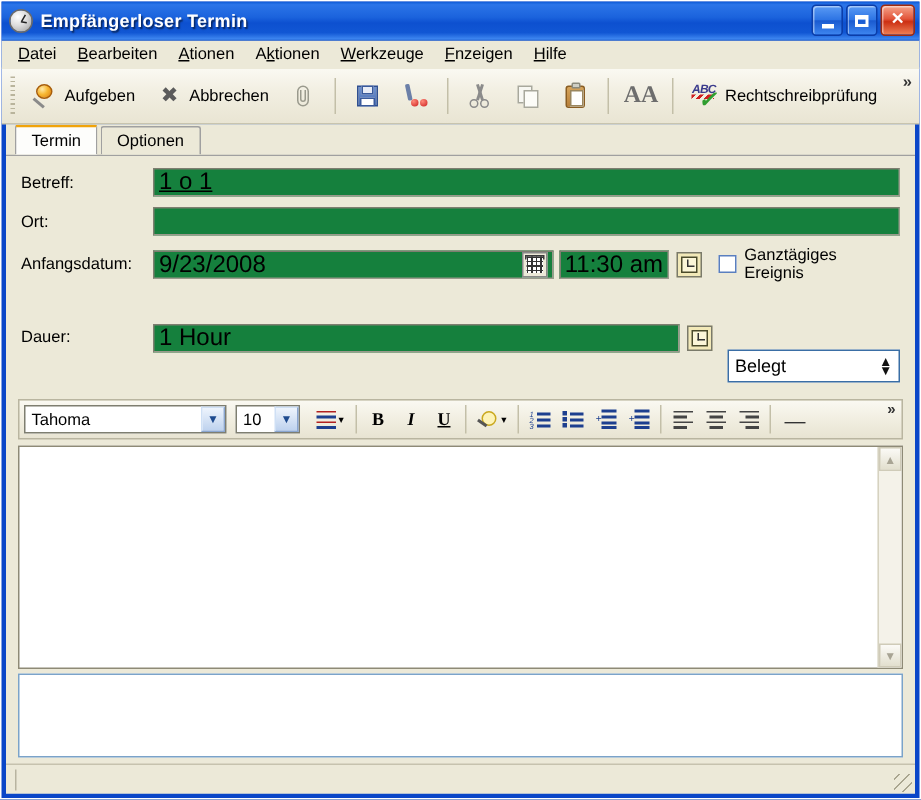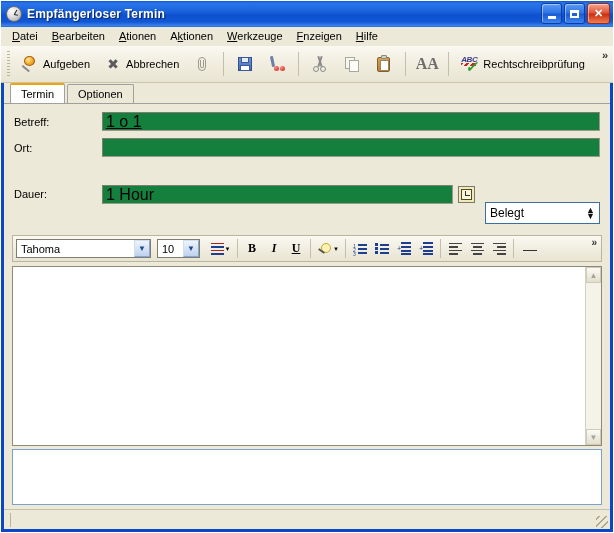--- a/index.html
+++ b/index.html
@@ -467,20 +467,42 @@
         </div>
       </div>
 
       <div class="frow">
         <div class="flabel">Ort:</div>
         <div class="finput">
           <span></span>
         </div>
       </div>
 
+      <div class="frow">
+        <div class="flabel">Anfangsdatum:</div>
+        <div class="finput datebox">
+          <span>9/23/2008</span>
+          <span class="calbtn">
+              <i class="top"></i>
+              <i class="grid"></i>
+            </span>
+        </div>
+        <div class="finput timebox">
+          <span>11:30 am</span>
+        </div>
+        <div class="clockbtn">
+          <i class="face"></i>
+            <i class="hand1"></i>
+            <i class="hand2"></i>
+        </div>
+        <div class="chkwrap">
+          <span class="chkbox"></span>
+          <span>Ganztägiges Ereignis</span>
+        </div>
+      </div>
 
       <div class="frow">
         <div class="flabel">Dauer:</div>
         <div class="finput datebox">
           <span>1 Hour</span>
         </div>
         <div class="clockbtn">
           <i class="face"></i>
             <i class="hand1"></i>
             <i class="hand2"></i>

